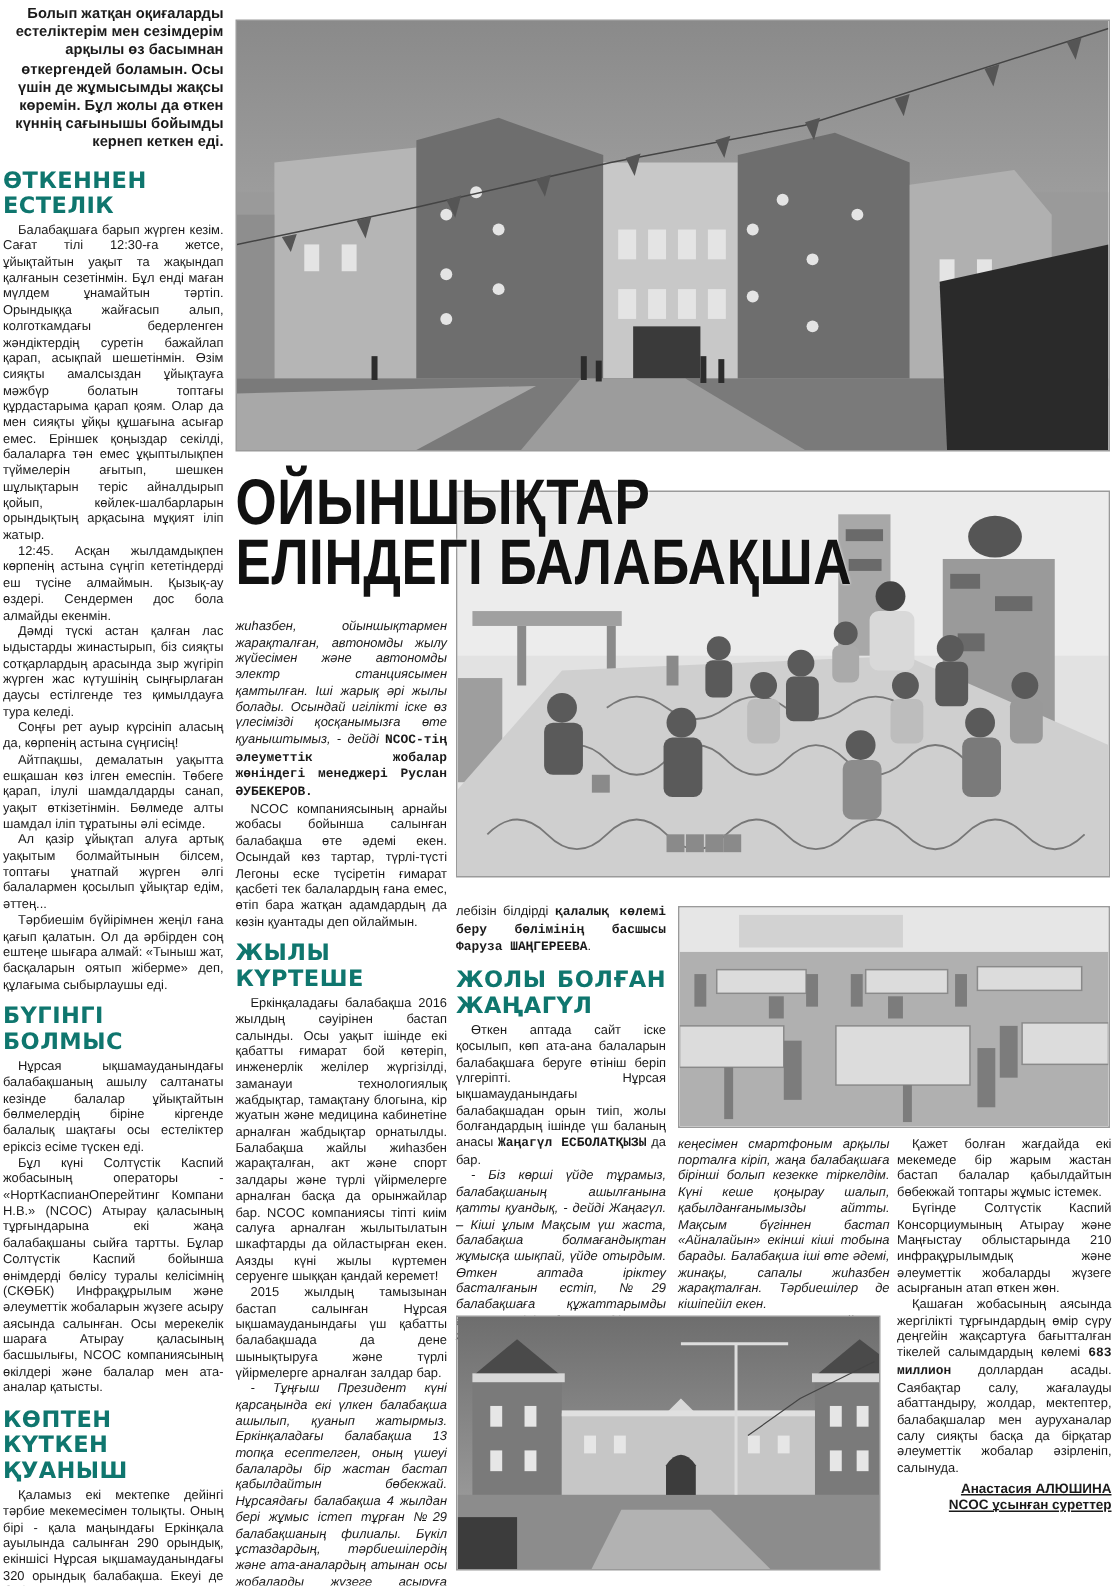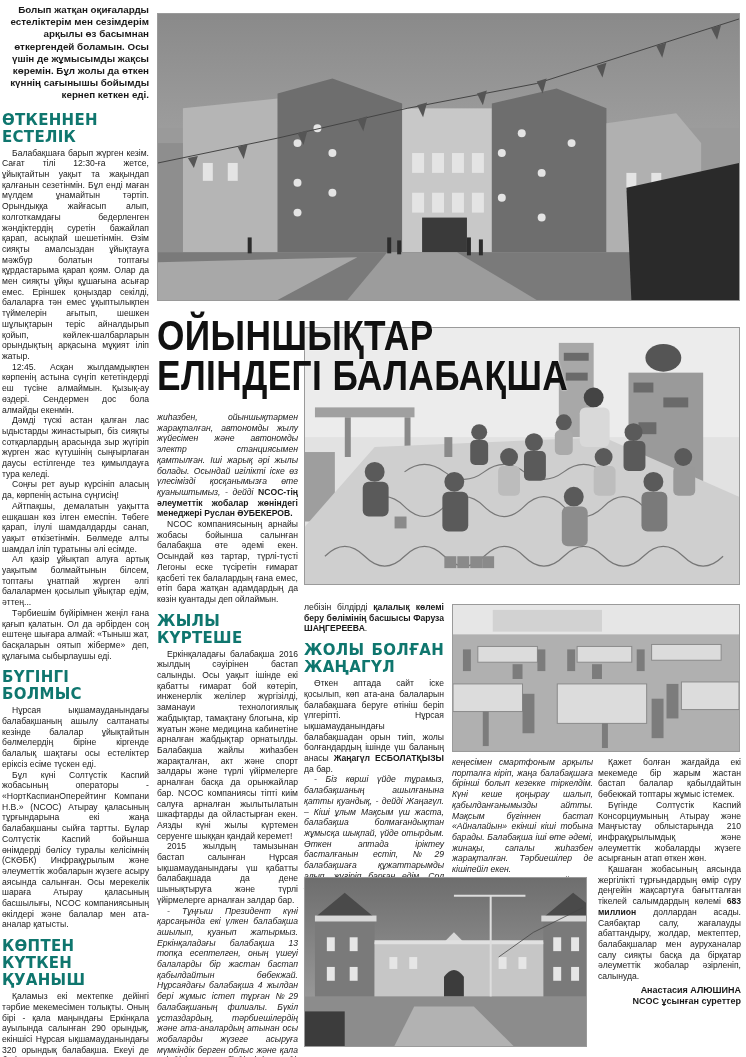--- a/index.html
+++ b/index.html
@@ -5,29 +5,29 @@
   * { box-sizing: border-box; margin: 0; padding: 0; }
   html, body { width: 746px; height: 1057px; background: #ffffff; overflow: hidden; }
   body { position: relative; font-family: "Liberation Sans", sans-serif; color: #1a1a1a; }
 
   .col { position: absolute; font-size: 8.6px; line-height: 10.7px; text-align: justify; }
   .col p { text-indent: 10px; margin: 0; hyphens: auto; }
   .col p.it { font-style: italic; }
   .col p.noind { text-indent: 0; }
   .lead { font-weight: bold; font-size: 9.8px; line-height: 12.2px; text-align: right; margin-bottom: 10px; }
   .sub { font-family: "DejaVu Sans", sans-serif; font-weight: bold; font-size: 15px; line-height: 17px; letter-spacing: 0.3px; margin: 8px 0 2px 0; color: #0f766e; }
-  b { font-weight: bold; }
+  b { font-weight: bold; font-family: Liberation Mono, monospace; }
 
   .photo { position: absolute; overflow: hidden; border: 1px solid #9a9a9a; }
   .photo svg { display: block; width: 100%; height: 100%; }
 
   .headline { position: absolute; left: 157px; top: 315px; font-family: "Liberation Sans", sans-serif; font-weight: bold; font-size: 43px; line-height: 40px; letter-spacing: 0.5px; color: #111; transform: scaleX(0.82); transform-origin: left top; white-space: nowrap; z-index: 3; }
   .headline div { text-shadow: 0 0 2px #fff; }
 
-  .signature { text-align: right; font-weight: bold; font-size: 9px; line-height: 11.5px; margin-top: 3px; }
+  .signature { text-align: right; font-weight: bold; font-size: 9px; line-height: 11.5px; margin-top: 3px; text-decoration: underline; }
 </style>
 </head>
 <body>
 
 <div class="col" style="left:2px; top:4px; width:147px;">
   <div class="lead">Болып жатқан оқиғаларды естеліктерім мен сезімдерім арқылы өз басымнан өткергендей боламын. Осы үшін де жұмысымды жақсы көремін. Бұл жолы да өткен күннің сағынышы бойымды кернеп кеткен еді.</div>
   <div class="sub">ӨТКЕННЕН ЕСТЕЛІК</div>
   <p>Балабақшаға барып жүрген кезім. Сағат тілі 12:30-ға жетсе, ұйықтайтын уақыт та жақындап қалғанын сезетінмін. Бұл енді маған мүлдем ұнамайтын тәртіп. Орындыққа жайғасып алып, колготкамдағы бедерленген жәндіктердің суретін бажайлап қарап, асықпай шешетінмін. Өзім сияқты амалсыздан ұйықтауға мәжбүр болатын топтағы құрдастарыма қарап қоям. Олар да мен сияқты ұйқы құшағына асығар емес. Еріншек қоңыздар секілді, балаларға тән емес ұқыптылықпен түймелерін ағытып, шешкен шұлықтарын теріс айналдырып қойып, көйлек-шалбарларын орындықтың арқасына мұқият іліп жатыр.</p>
   <p>12:45. Асқан жылдамдықпен көрпенің астына сүңгіп кететіндерді еш түсіне алмаймын. Қызық-ау өздері. Сендермен дос бола алмайды екенмін.</p>
   <p>Дәмді түскі астан қалған лас ыдыстарды жинастырып, біз сияқты сотқарлардың арасында зыр жүгіріп жүрген жас күтушінің сыңғырлаған даусы естілгенде тез қимылдауға тура келеді.</p>

